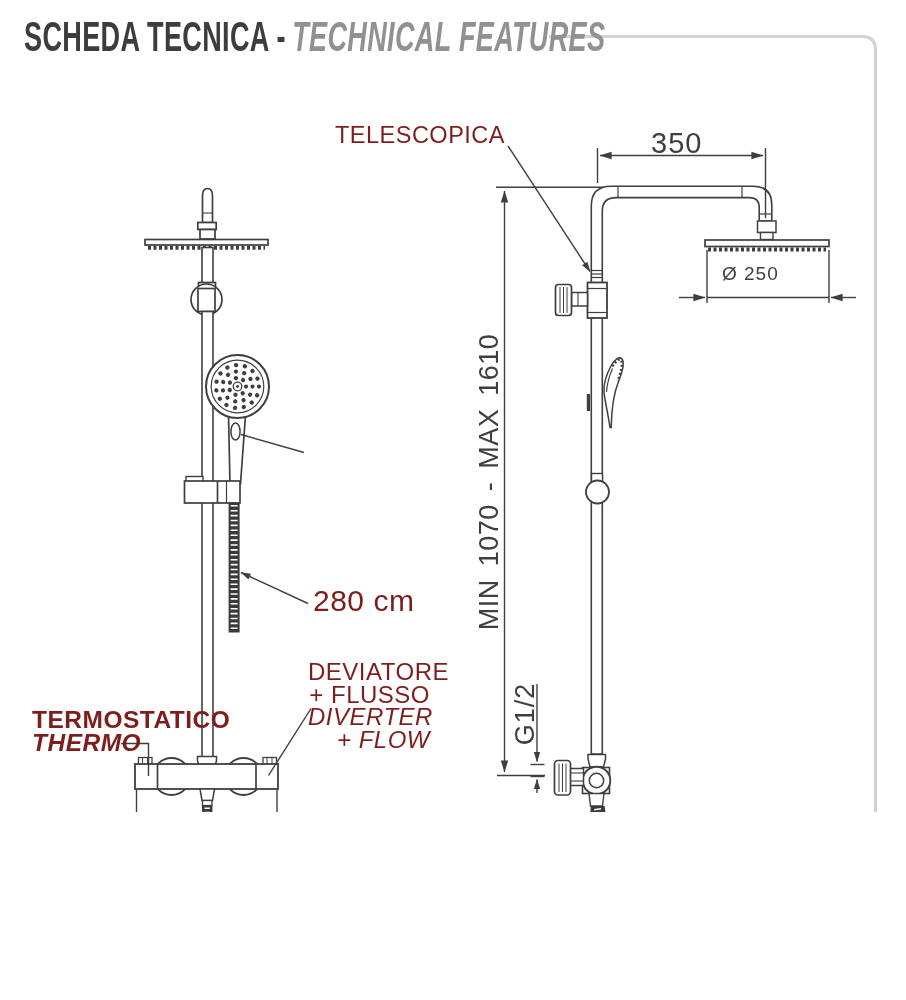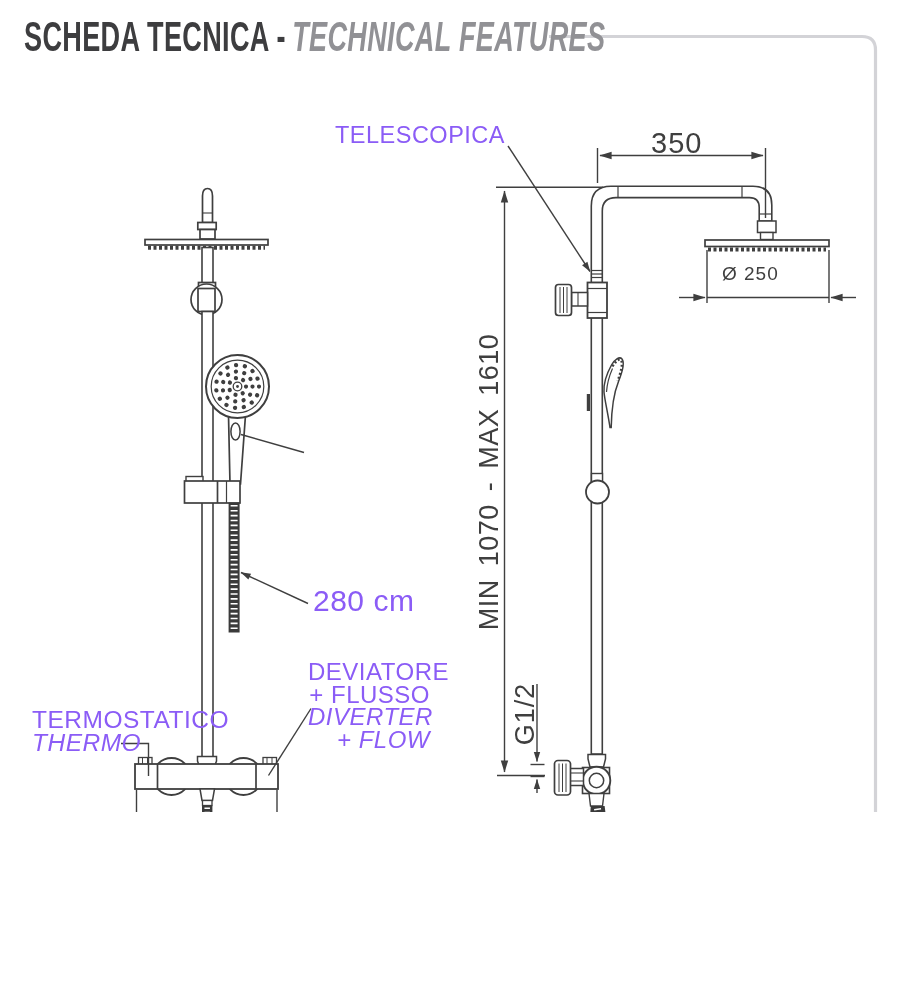--- a/index.html
+++ b/index.html
@@ -1,19 +1,19 @@
 <!DOCTYPE html>
 <html><head>
 <meta charset="utf-8">
 <style>
   html,body{margin:0;padding:0;background:#fff;}
   .canvas{position:relative;width:906px;height:812px;background:#ffffff;overflow:hidden;
           font-family:"Liberation Sans",sans-serif;}
   svg{position:absolute;left:0;top:0;}
-  .lbl{position:absolute;color:#8b5cf6;letter-spacing:.5px;line-height:21.5px;font-size:23.5px;}
+  .lbl{position:absolute;color:#7f1d1d;letter-spacing:.5px;line-height:21.5px;font-size:23.5px;}
   .lbl .en{font-style:italic;}
   .dim{position:absolute;color:#3f3f3f;font-size:29px;letter-spacing:1px;text-align:left;}
   .vert{transform:rotate(-90deg);text-align:center;white-space:nowrap;}
   .title{position:absolute;left:24px;top:12px;white-space:nowrap;
          font-weight:bold;font-size:43px;transform:scaleX(0.63);transform-origin:left top;
          letter-spacing:.5px;}
   .title .it{color:#3d3d3f;}
   .title .en{color:#919195;font-style:italic;margin-left:10px;}
   .ta-r{text-align:right;}
   .ta-c{text-align:right;}
@@ -200,21 +200,21 @@
 
 <div class="lbl" style="left:313px;top:590px;font-size:30px;">280 cm</div>
 
 <div class="lbl ta-c" style="left:308px;top:661px;width:122px;font-size:24px;line-height:22.6px;">
   <div>DEVIATORE</div>
   <div>+ FLUSSO</div>
   <div class="en">DIVERTER</div>
   <div class="en">+ FLOW</div>
 </div>
 
-<div class="lbl" style="left:32px;top:709px;font-size:24.5px;line-height:22.5px;">
+<div class="lbl" style="left:32px;top:709px;font-size:24.5px;line-height:22.5px;font-weight:bold;">
   <div>TERMOSTATICO</div>
   <div class="en">THERMO</div>
 </div>
 
 <div class="dim vert" style="left:480px;top:700px;width:90px;height:28px;line-height:28px;font-size:27px;">G1/2</div>
 
 <div class="dim" style="left:175px;top:863px;width:64px;">292</div>
 
 </div>
 

